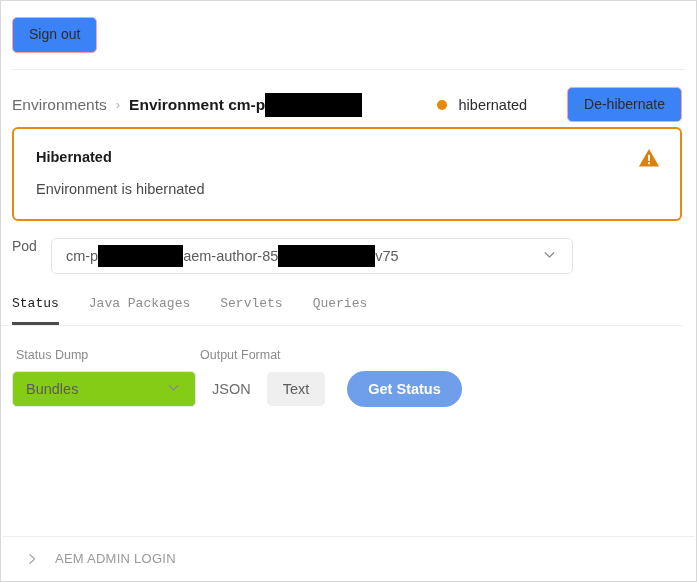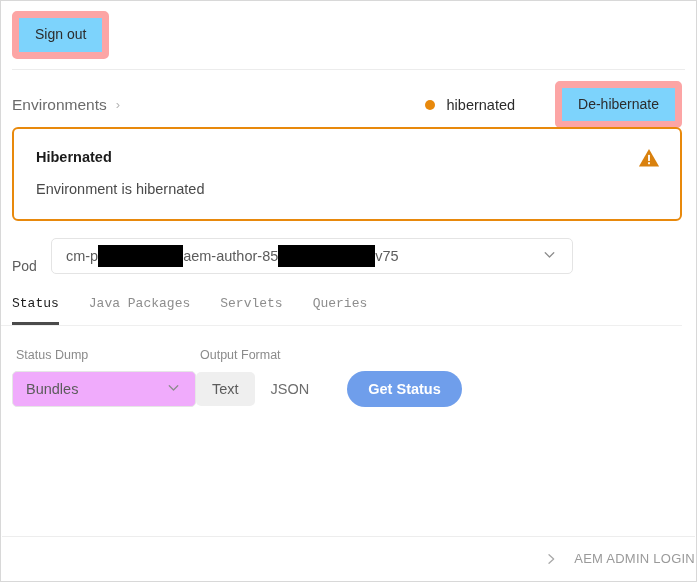--- a/index.html
+++ b/index.html
@@ -35,22 +35,22 @@
     font-weight: 400;
     color: #1b1b1b;
     letter-spacing: -0.2px;
     line-height: 1;
     padding-bottom: 4px;
   }
   .btn-outline {
     font-family: "Liberation Sans", sans-serif;
     font-size: 14px;
     color: #2c2c2c;
-    background: #7dd3fc;
-    border: 7px solid #fca5a5;
+    background: #3b82f6;
+    border: 1px solid #fca5a5;
     border-radius: 5px;
     padding: 9px 16px;
     cursor: pointer;
     line-height: 1.1;
     white-space: nowrap;
   }
 
   .header-rule {
     height: 1px;
     background: #ececec;
@@ -134,21 +134,21 @@
     position: absolute;
     top: 18px;
     right: 20px;
     width: 22px;
     height: 22px;
   }
 
   
   .pod-row {
     display: flex;
-    align-items: flex-end;
+    align-items: flex-start;
     padding: 17px 14px 0 11px;
   }
   .pod-label {
     font-size: 14px;
     color: #5d5d5d;
     margin-right: 14px;
   }
   .pod-select {
     flex: 0 0 auto;
     width: 522px;
@@ -220,21 +220,21 @@
     font-size: 12.5px;
     color: #8b8b8b;
     margin-bottom: 9px;
     padding-left: 4px;
   }
   .dump-select {
     width: 184px;
     height: 36px;
     border: 1px solid #e6e6e6;
     border-radius: 5px;
-    background: #f0abfc;
+    background: #84cc16;
     display: flex;
     align-items: center;
     padding: 0 13px;
     box-sizing: border-box;
     cursor: pointer;
   }
   .dump-value {
     flex: 1 1 auto;
     font-size: 14.5px;
     color: #5c5c5c;
@@ -272,21 +272,20 @@
     left: 1px;
     right: 1px;
     bottom: 1px;
     border-top: 1px solid #ededed;
     display: flex;
     align-items: center;
     height: 43px;
     padding-left: 22px;
     cursor: pointer;
     background: #ffffff;
-    justify-content: flex-end;
   }
   .acc-chev {
     color: #a8a8a8;
     margin-right: 15px;
     display: flex;
     align-items: center;
   }
   .acc-label {
     font-size: 13px;
     color: #9a9a9a;
@@ -299,20 +298,24 @@
 <div class="page">
 
   <div class="header">
     <button class="btn-outline">Sign out</button>
   </div>
   <div class="header-rule"></div>
 
   <div class="crumb-row">
     <a class="crumb-link" href="#">Environments</a>
     <span class="crumb-sep">›</span>
+    <span class="crumb-current">
+      <span>Environment cm-p</span>
+      <span class="redact crumb-redact"></span>
+    </span>
 
     <span class="crumb-spacer"></span>
 
     <span class="status-group">
       <span class="status-dot"></span>
       <span class="status-text">hibernated</span>
     </span>
     <button class="btn-outline">De-hibernate</button>
   </div>
 
@@ -362,22 +365,22 @@
           <svg viewBox="0 0 24 24" width="17" height="17" aria-hidden="true">
             <path d="M6 9.5 12 15.5 18 9.5" fill="none" stroke="#8c8c8c" stroke-width="1.8" stroke-linecap="round" stroke-linejoin="round"></path>
           </svg>
         </span>
       </div>
     </div>
 
     <div class="field fmt-group-wrap" style="">
       <span class="field-label">Output Format</span>
       <div style="display:flex;align-items:center;">
+        <button class="fmt-btn">JSON</button>
         <button class="fmt-btn selected">Text</button>
-        <button class="fmt-btn">JSON</button>
         <button class="btn-primary">Get Status</button>
       </div>
     </div>
   </div>
 
   <div class="footer-accordion">
     <span class="acc-chev">
       <svg viewBox="0 0 24 24" width="16" height="16" aria-hidden="true">
         <path d="M9 5.5 16 12 9 18.5" fill="none" stroke="#a8a8a8" stroke-width="1.9" stroke-linecap="round" stroke-linejoin="round"></path>
       </svg>

